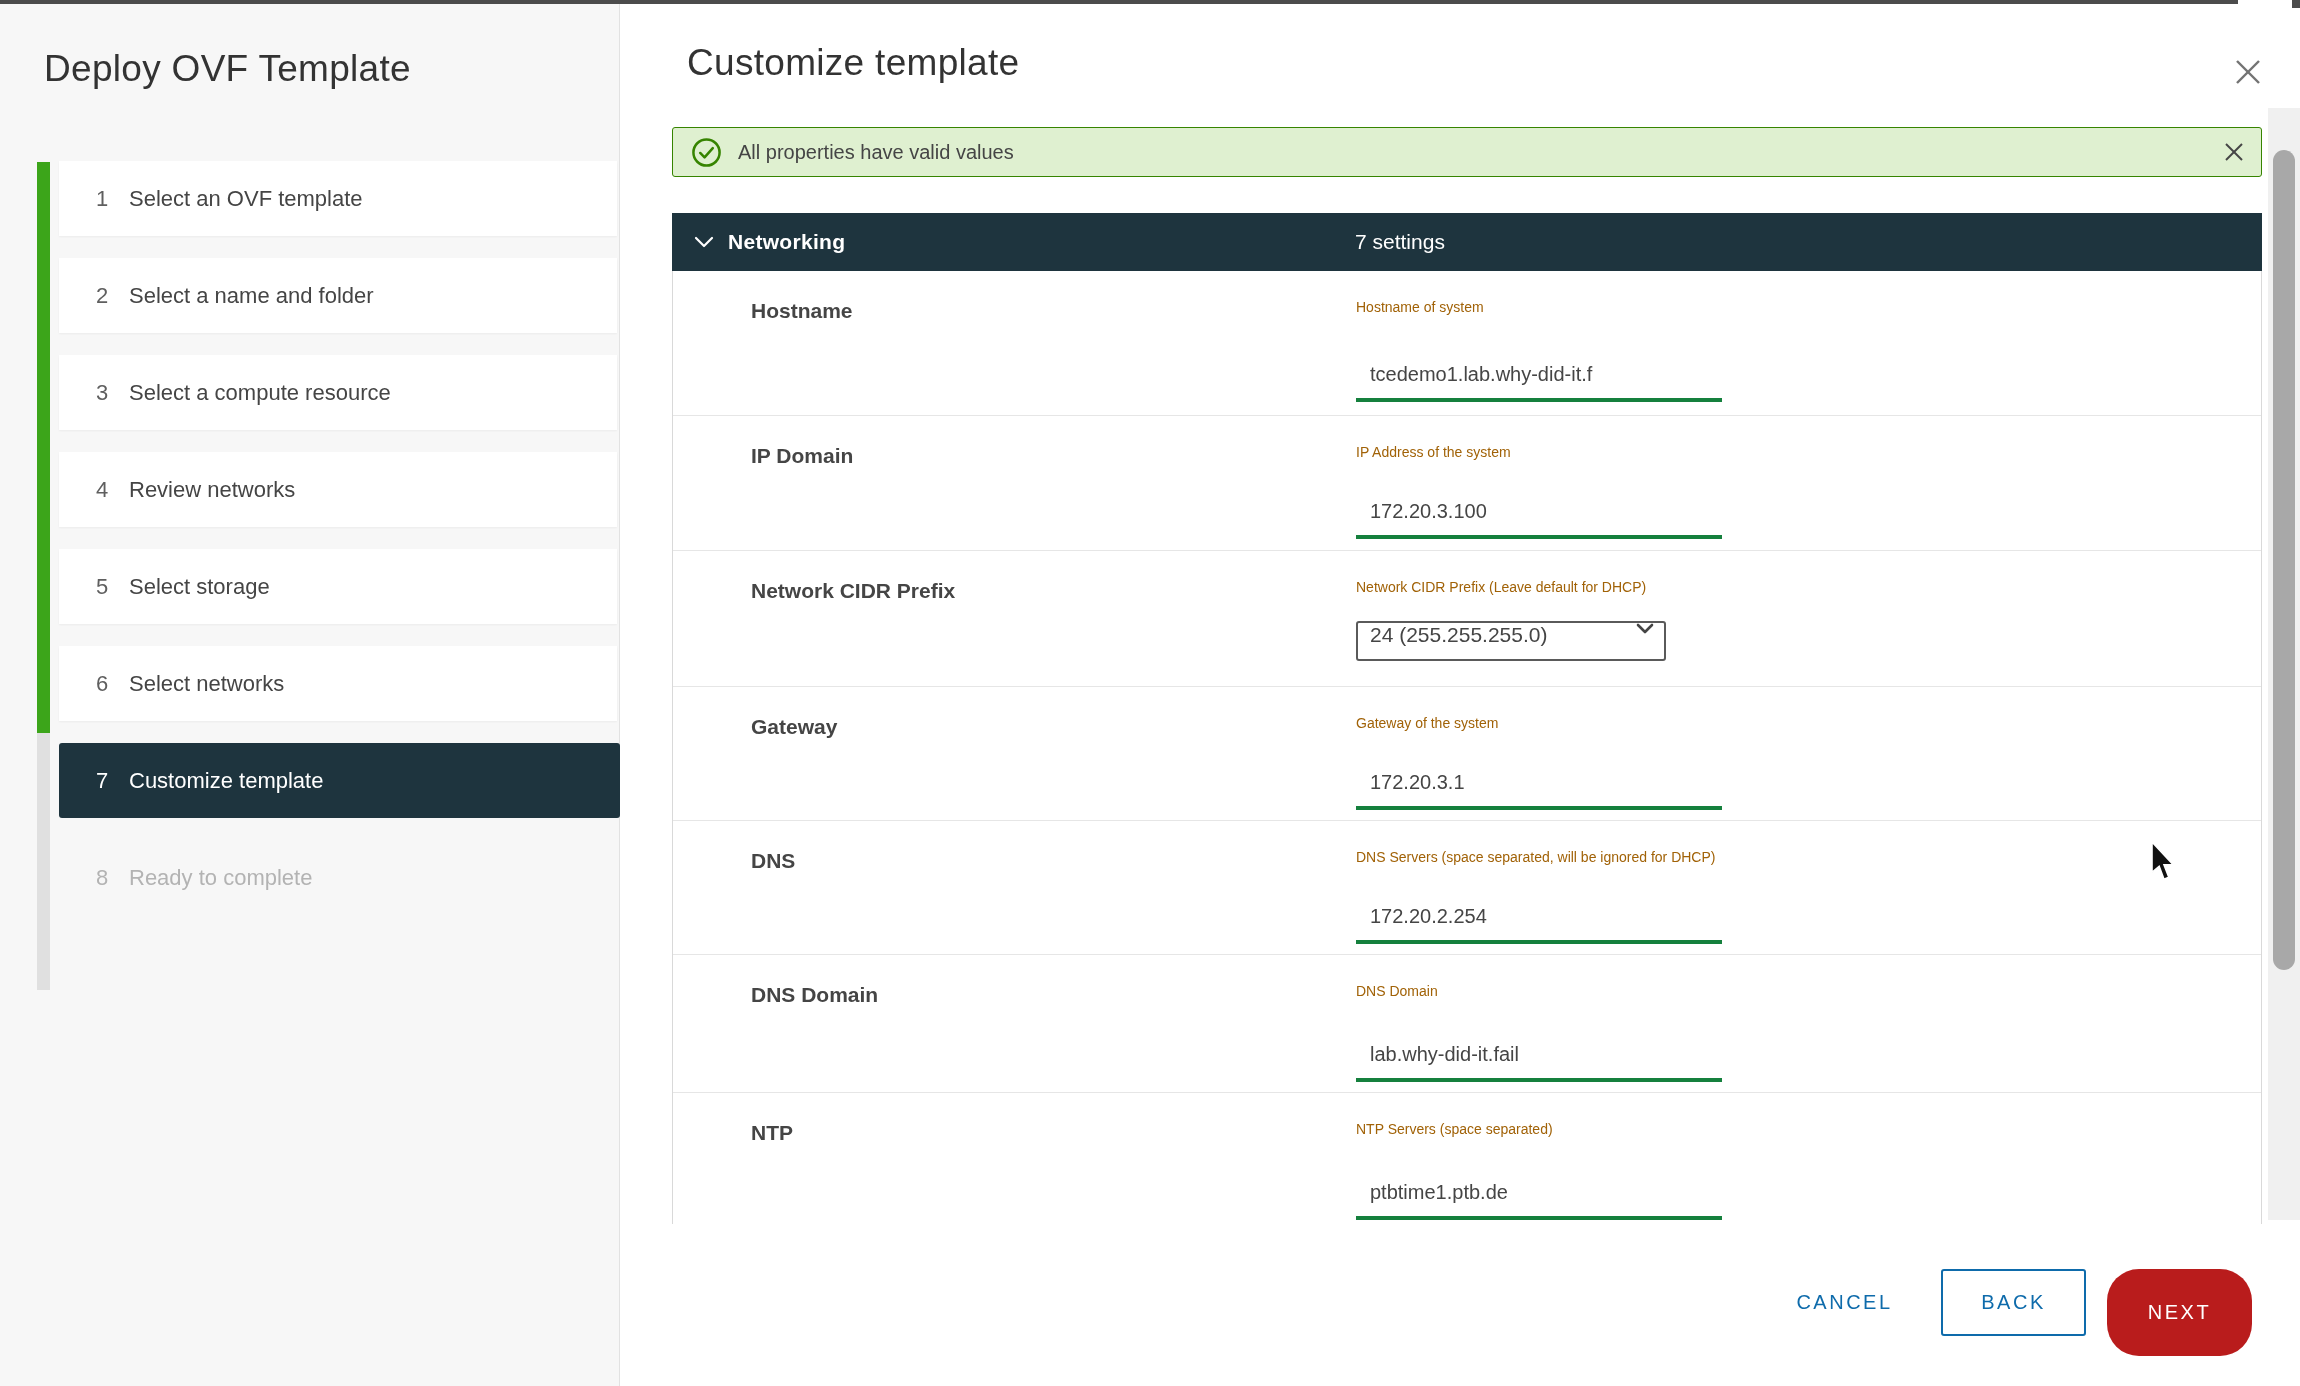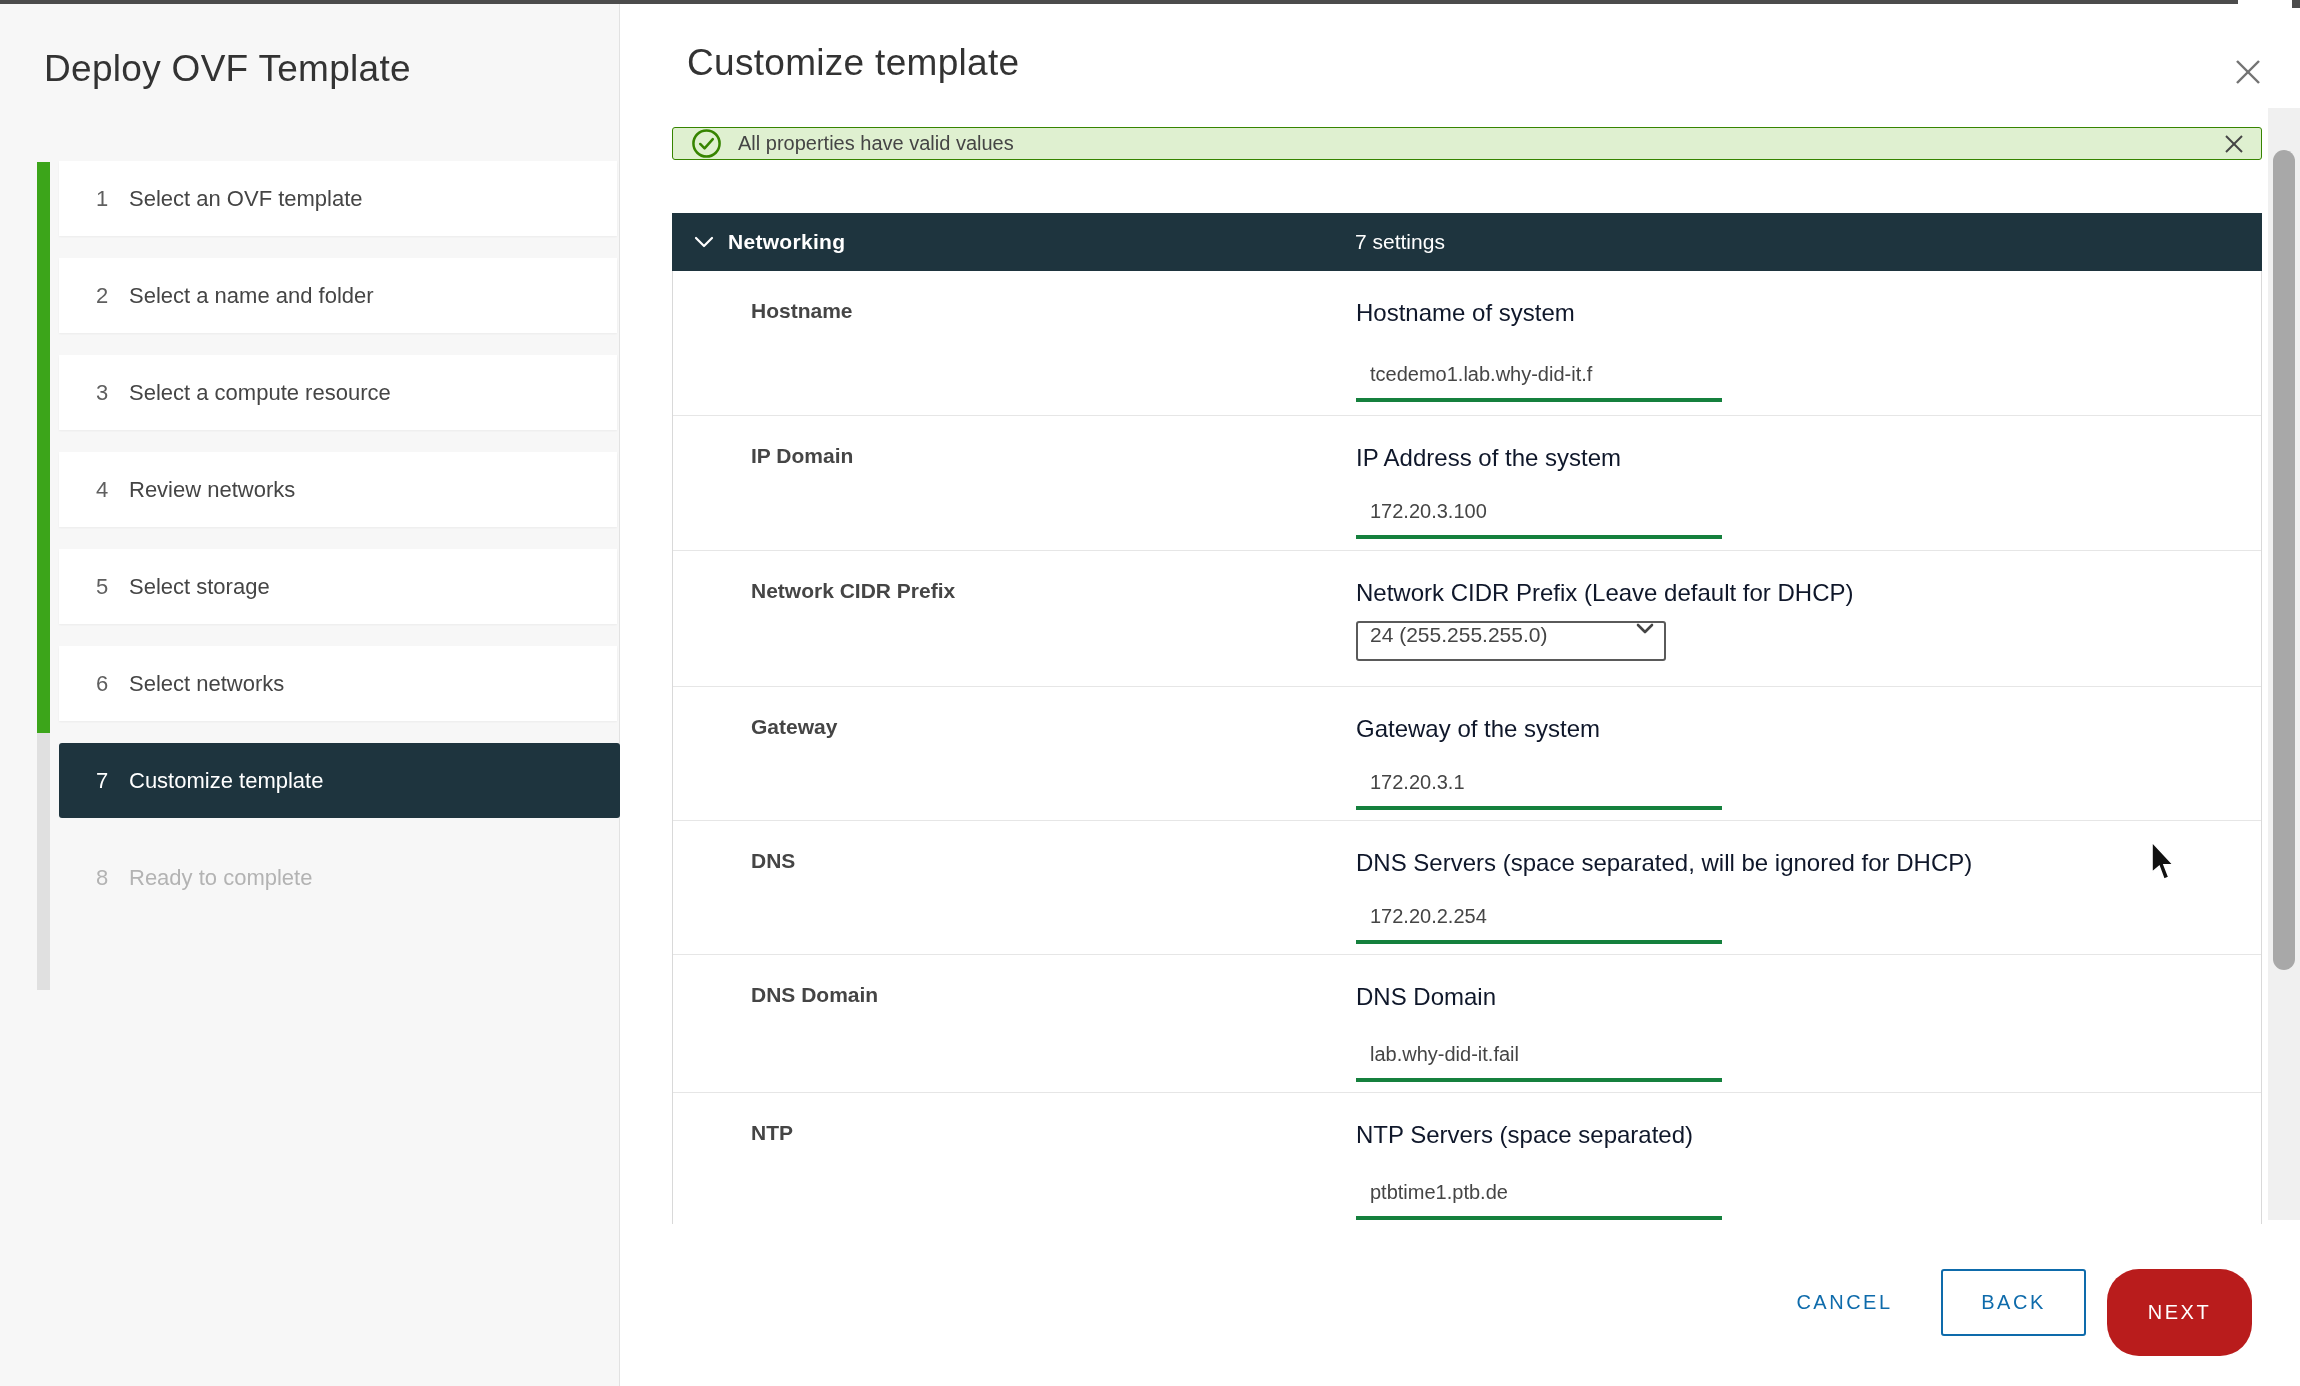--- a/index.html
+++ b/index.html
@@ -36,21 +36,21 @@
   .step.current .num{color:#fff;}
   .step.upcoming{background:transparent;box-shadow:none;color:#b3b3b3;}
   .step.upcoming .num{color:#b3b3b3;}
 
   
   .dialog-title{left:687px;top:42px;font-size:37px;font-weight:400;color:#333;letter-spacing:.3px;}
   .close-x{left:2226px;top:50px;width:44px;height:44px;display:flex;align-items:center;justify-content:center;cursor:pointer;}
 
   
   .banner{
-    left:672px;top:127px;width:1590px;height:33px;box-sizing:border-box;
+    left:672px;top:127px;width:1590px;height:50px;box-sizing:border-box;
     background:#dff0d0;border:1px solid #368400;border-radius:3px;
     display:flex;align-items:center;padding:0 16px 0 18px;
   }
   .banner .msg{margin-left:16px;font-size:20px;color:#454545;}
   .banner .banner-close{margin-left:auto;display:flex;align-items:center;cursor:pointer;}
 
   
   .section-bar{
     left:672px;top:213px;width:1590px;height:58px;box-sizing:border-box;
     background:#1e343e;color:#fff;display:flex;align-items:center;padding-left:22px;
@@ -60,21 +60,21 @@
 
   
   .ptable{
     left:672px;top:271px;width:1590px;height:953px;box-sizing:border-box;
     background:#fff;border-left:1px solid #d9d9d9;border-right:1px solid #d9d9d9;
     overflow:hidden;
   }
   .prow{position:relative;border-bottom:1px solid #e6e6e6;}
   .prow:last-child{border-bottom:none;}
   .prow .plabel{position:absolute;left:78px;top:28px;font-size:21px;font-weight:700;color:#454545;}
-  .prow .pdesc{position:absolute;left:683px;top:28px;font-size:24px;color:#0f172a;}
+  .prow .pdesc{position:absolute;left:683px;top:28px;font-size:14px;color:#a16207;}
   .input-line{
     position:absolute;left:683px;top:84px;width:366px;box-sizing:border-box;
     padding:0 0 12px 14px;border-bottom:4px solid #15803d;
     font-size:20px;color:#454545;cursor:text;white-space:nowrap;
   }
   .select-box{
     position:absolute;left:683px;top:70px;width:310px;height:40px;box-sizing:border-box;
     border:2px solid #5a5a5a;border-radius:3px;background:#fff;
     display:flex;justify-content:space-between;
     padding:0 10px 0 12px;font-size:21px;color:#454545;cursor:pointer;

